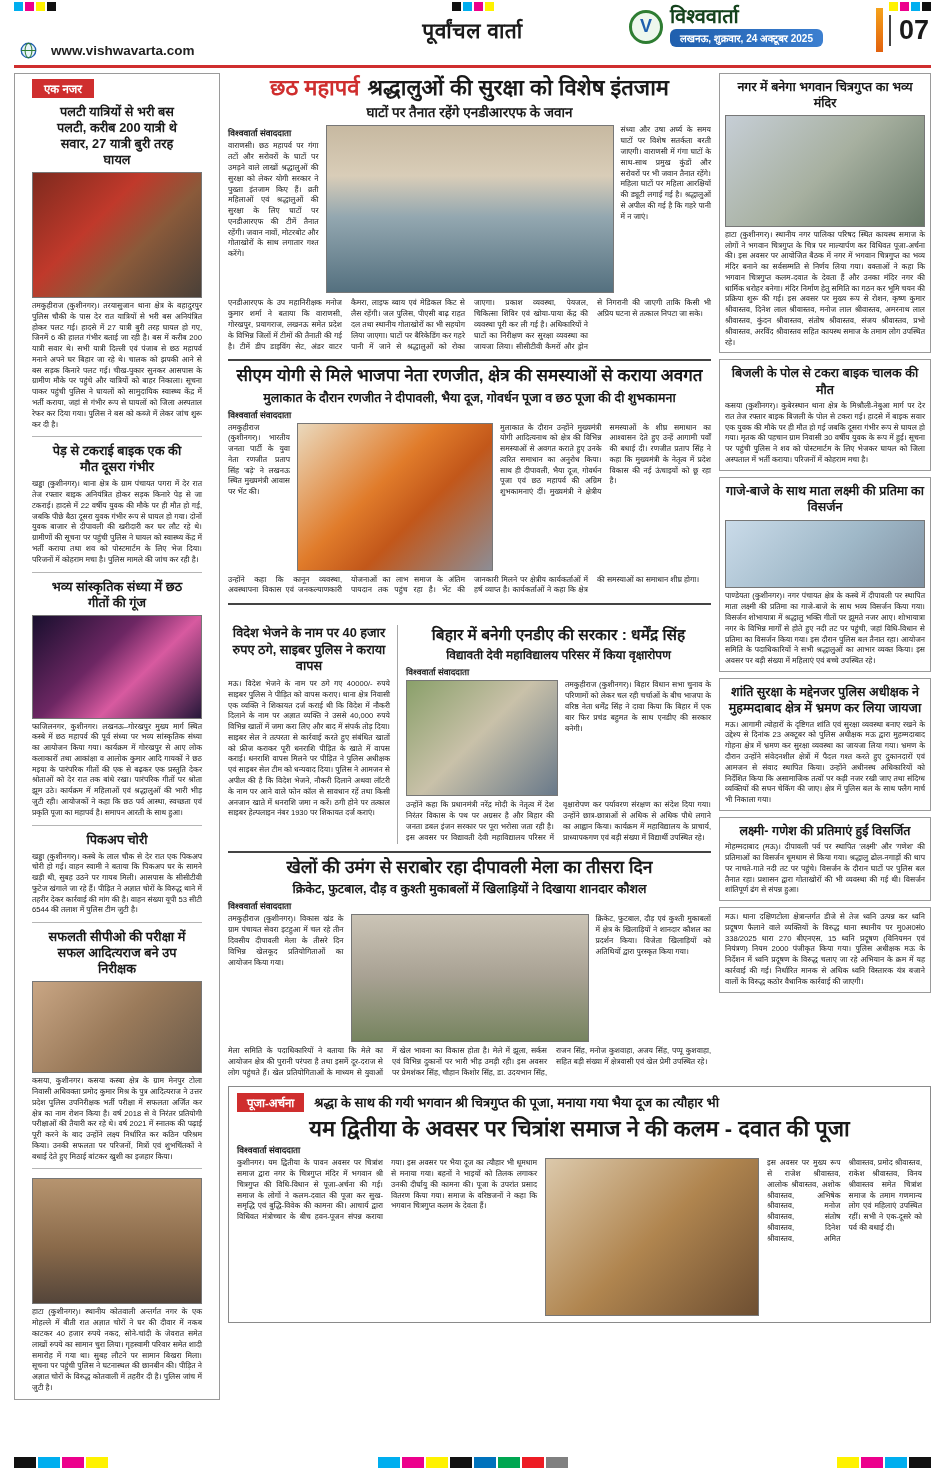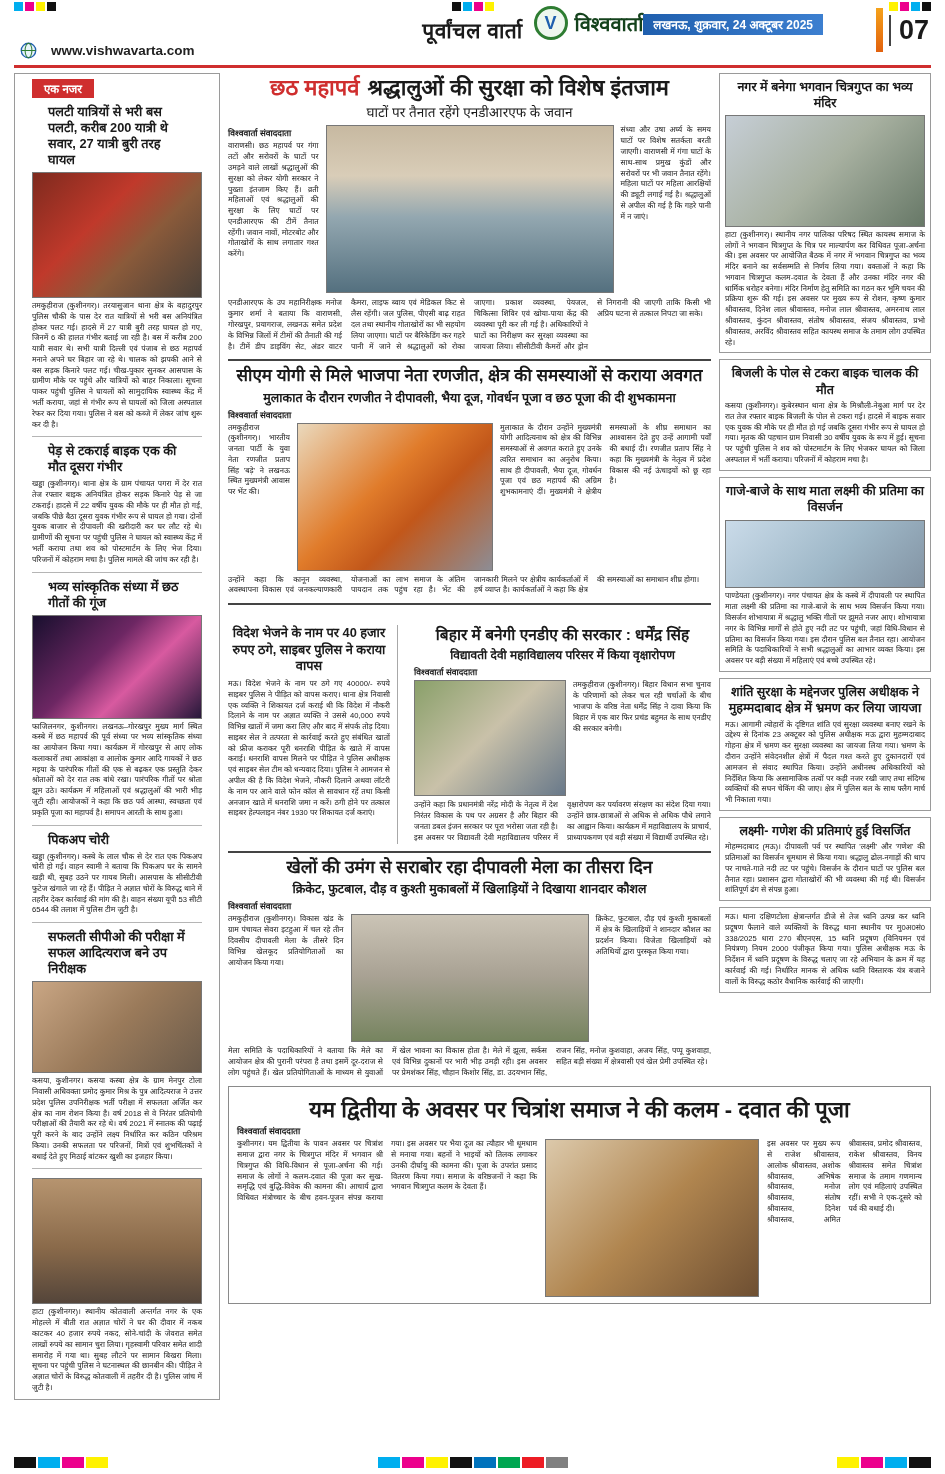--- a/index.html
+++ b/index.html
@@ -21,66 +21,66 @@
   .regmarks.bottom{bottom:6px}
   .reg-group{display:flex;gap:2px}
   .reg-group i{display:block;width:9px;height:9px}
   .regmarks.bottom .reg-group i{width:22px;height:11px}
   
   .hdr{position:relative;height:65px;padding:0 16px}
   .hdr .section-title{position:absolute;left:0;right:0;top:16px;text-align:center;font-size:21px;font-weight:bold;letter-spacing:.5px}
   .hdr .web{position:absolute;left:20px;top:42px;display:flex;align-items:center;gap:14px;font-weight:bold;font-size:13.5px;color:#222}
   .brandbox{position:absolute;right:122px;top:6px;display:flex;align-items:center;gap:7px}
   .brand-circle{width:34px;height:34px;border-radius:50%;border:3px solid var(--brand-green);display:flex;align-items:center;justify-content:center;font-size:18px;font-weight:bold;color:var(--brand-blue);background:#eef7ee}
-  .brand-txt{display:flex;align-items:flex-end}
+  .brand-txt{display:flex;flex-direction:column;align-items:flex-start}
   .brand-name{font-size:20px;font-weight:bold;color:#14421c;line-height:1.05}
-  .edition{margin-top:2px;background:linear-gradient(90deg,var(--brand-blue),#3c7fd0);color:#fff;font-size:12px;font-weight:bold;padding:2px 10px;border-radius:0;white-space:nowrap}
+  .edition{margin-top:2px;background:linear-gradient(90deg,var(--brand-blue),#3c7fd0);color:#fff;font-size:10px;font-weight:bold;padding:2px 10px;border-radius:6px;white-space:nowrap}
   .pagenum{position:absolute;right:16px;top:8px;display:flex;align-items:stretch;gap:6px;height:44px}
   .pagenum .bar{width:7px;background:linear-gradient(180deg,#f5a21a,#e2610e)}
   .pagenum .num{font-size:27px;font-weight:bold;align-self:center;border-left:2px solid #444;padding-left:8px}
   .redline{height:3px;background:var(--accent-red);margin:0 14px}
   
   .main{display:flex;gap:8px;padding:5px 14px 0 14px;align-items:flex-start}
   .col-left{width:206px;flex:none;border:1px solid #9a9a9a;padding:5px 17px}
   .right-wrap{flex:1;display:flex;flex-direction:column;min-width:0}
   .upper{display:flex;gap:8px;align-items:flex-start}
   .col-mid{flex:1;min-width:0}
   .col-right{width:212px;flex:none;display:flex;flex-direction:column;gap:6px}
   
   .body{font-size:7.6px;line-height:1.42;text-align:justify;color:#161616}
   .byline{font-size:8.6px;font-weight:bold;margin:2px 0}
   .photo{border:1px solid #777;flex:none}
   .divider{border-top:1px solid #b5b5b5;margin:6px 0}
   
   .ek-najar{display:inline-block;background:var(--accent-red);color:#fff;font-size:11.5px;font-weight:bold;padding:2px 12px;margin-bottom:4px}
-  .l-art h3{font-size:12.8px;line-height:1.25;margin:2px 16px 4px}
+  .l-art h3{font-size:12.8px;line-height:1.25;text-align:center;margin:2px 16px 4px}
   .l-art .photo{width:100%;height:126px;margin:3px 0}
   .ph-bus{background:linear-gradient(135deg,#7e2a1e 0%,#c0392b 38%,#8a5a3a 62%,#4a4038 100%)}
   .ph-stage{background:linear-gradient(135deg,#180f2e 0%,#6d2763 40%,#d85aa0 62%,#27183a 100%);height:104px!important}
   .ph-aditya{background:linear-gradient(135deg,#c9a684 0%,#9a7a5a 50%,#6a5a4a 100%);height:92px!important}
   .ph-nakab{float:left;width:86px;height:104px;margin:2px 6px 2px 0;background:linear-gradient(180deg,#b6946f 0%,#8a6a4a 55%,#54453a 100%)}
   
   .lead h1{font-size:22px;line-height:1.2;text-align:center;margin:2px 0 2px}
   .lead h1 .kicker{color:var(--accent-red);margin-right:8px}
-  .lead .sub{font-size:13.5px;font-weight:normal;text-align:center;margin:2px 0 4px}
+  .lead .sub{font-size:13.5px;font-weight:bold;text-align:center;margin:2px 0 4px}
   .lead-row{display:flex;gap:7px}
   .lead-row .txt{flex:1;min-width:0}
   .ph-ghats{width:288px;height:168px;background:linear-gradient(180deg,#c7b9a1 0%,#d9cdb8 30%,#93a7b0 55%,#54707f 100%)}
   .lead-bottom{column-count:4;column-gap:9px;margin-top:5px}
   .rule-heavy{border-top:2px solid #444;margin:7px 0 4px}
   
   .cm h2{font-size:17px;line-height:1.25;text-align:center;margin:1px 0 2px}
   .cm .sub{font-size:12.5px;font-weight:bold;text-align:center;margin:1px 0 3px}
   .cm-row{display:flex;gap:7px;margin-top:2px}
   .cm-row .t1{width:62px;flex:none}
   .ph-cm{width:196px;height:148px;background:linear-gradient(135deg,#ead9bd 0%,#e07b2a 42%,#c2571a 62%,#8d8d95 100%)}
   .cm-row .t2{flex:1;min-width:0;column-count:2;column-gap:8px}
   .cm-bottom{column-count:4;column-gap:9px;margin-top:4px}
   
-  .duo{display:flex;gap:16px;margin-top:20px}
+  .duo{display:flex;gap:8px;margin-top:20px}
   .videsh{width:170px;flex:none;border-right:1px solid #a8a8a8;padding-right:7px}
   .videsh h3{font-size:12.8px;line-height:1.3;text-align:center;margin-bottom:4px}
   .bihar{flex:1;min-width:0}
   .bihar h3{font-size:15.5px;text-align:center;line-height:1.25}
   .bihar .sub{font-size:12px;font-weight:bold;text-align:center;margin:2px 0 3px}
   .bihar-row{display:flex;gap:7px}
   .ph-bihar{width:152px;height:116px;background:linear-gradient(135deg,#8aa06a 0%,#c9c1a9 48%,#69798a 100%)}
   .bihar-row .txt{flex:1;min-width:0}
   .bihar-bottom{column-count:2;column-gap:9px;margin-top:4px}
   
@@ -307,20 +307,24 @@
           </article>
 
           <article class="r-art">
             <p class="body">मऊ। थाना दक्षिणटोला क्षेत्रान्तर्गत डीजे से तेज ध्वनि उत्पन्न कर ध्वनि प्रदूषण फैलाने वाले व्यक्तियों के विरुद्ध थाना स्थानीय पर मु0अ0सं0 338/2025 धारा 270 बीएनएस, 15 ध्वनि प्रदूषण (विनियमन एवं नियंत्रण) नियम 2000 पंजीकृत किया गया। पुलिस अधीक्षक मऊ के निर्देशन में ध्वनि प्रदूषण के विरुद्ध चलाए जा रहे अभियान के क्रम में यह कार्रवाई की गई। निर्धारित मानक से अधिक ध्वनि विस्तारक यंत्र बजाने वालों के विरुद्ध कठोर वैधानिक कार्रवाई की जाएगी।</p>
           </article>
 
         </aside>
       </div>
 
       <section class="pooja">
+        <div class="pooja-top">
+          <span class="pooja-label">पूजा-अर्चना</span>
+          <span class="pooja-strap">श्रद्धा के साथ की गयी भगवान श्री चित्रगुप्त की पूजा, मनाया गया भैया दूज का त्यौहार भी</span>
+        </div>
         <h2>यम द्वितीया के अवसर पर चित्रांश समाज ने की कलम - दवात की पूजा</h2>
         <div class="byline">विश्ववार्ता संवाददाता</div>
         <div class="pooja-row">
           <p class="body t-l">कुशीनगर। यम द्वितीया के पावन अवसर पर चित्रांश समाज द्वारा नगर के चित्रगुप्त मंदिर में भगवान श्री चित्रगुप्त की विधि-विधान से पूजा-अर्चना की गई। समाज के लोगों ने कलम-दवात की पूजा कर सुख-समृद्धि एवं बुद्धि-विवेक की कामना की। आचार्य द्वारा विधिवत मंत्रोच्चार के बीच हवन-पूजन संपन्न कराया गया। इस अवसर पर भैया दूज का त्यौहार भी धूमधाम से मनाया गया। बहनों ने भाइयों को तिलक लगाकर उनकी दीर्घायु की कामना की। पूजा के उपरांत प्रसाद वितरण किया गया। समाज के वरिष्ठजनों ने कहा कि भगवान चित्रगुप्त कलम के देवता हैं।</p>
           <div class="photo ph-pooja"></div>
           <p class="body t-r">इस अवसर पर मुख्य रूप से राजेश श्रीवास्तव, आलोक श्रीवास्तव, अशोक श्रीवास्तव, अभिषेक श्रीवास्तव, मनोज श्रीवास्तव, संतोष श्रीवास्तव, दिनेश श्रीवास्तव, अमित श्रीवास्तव, प्रमोद श्रीवास्तव, राकेश श्रीवास्तव, विनय श्रीवास्तव समेत चित्रांश समाज के तमाम गणमान्य लोग एवं महिलाएं उपस्थित रहीं। सभी ने एक-दूसरे को पर्व की बधाई दी।</p>
         </div>
       </section>
     </div>
   </main>

